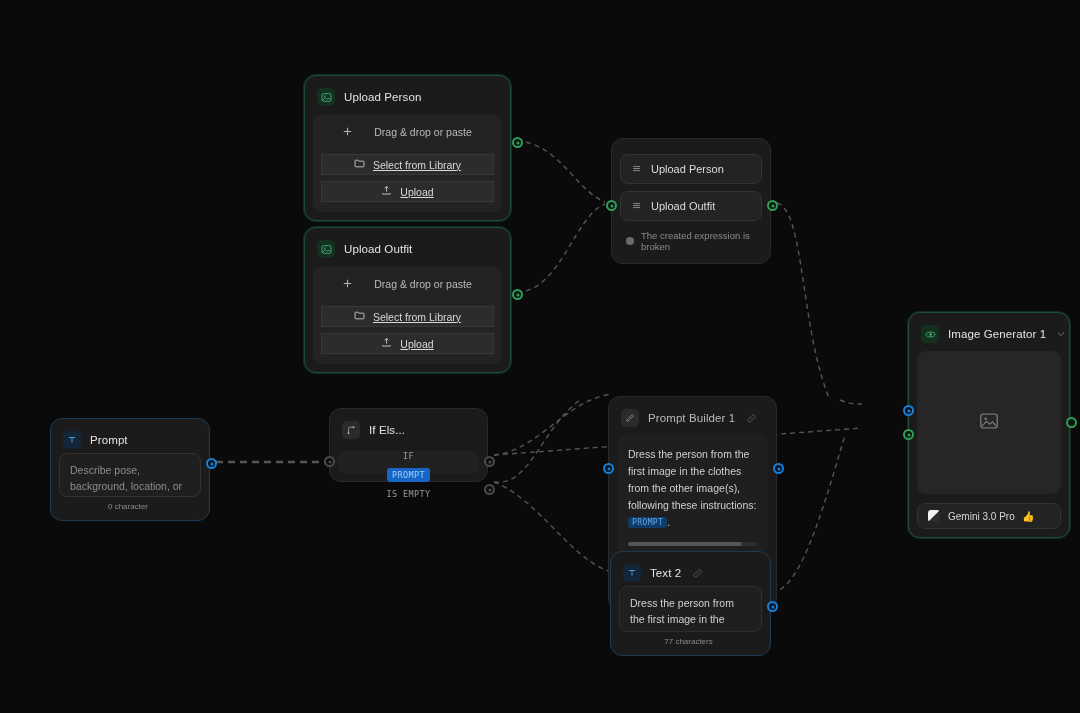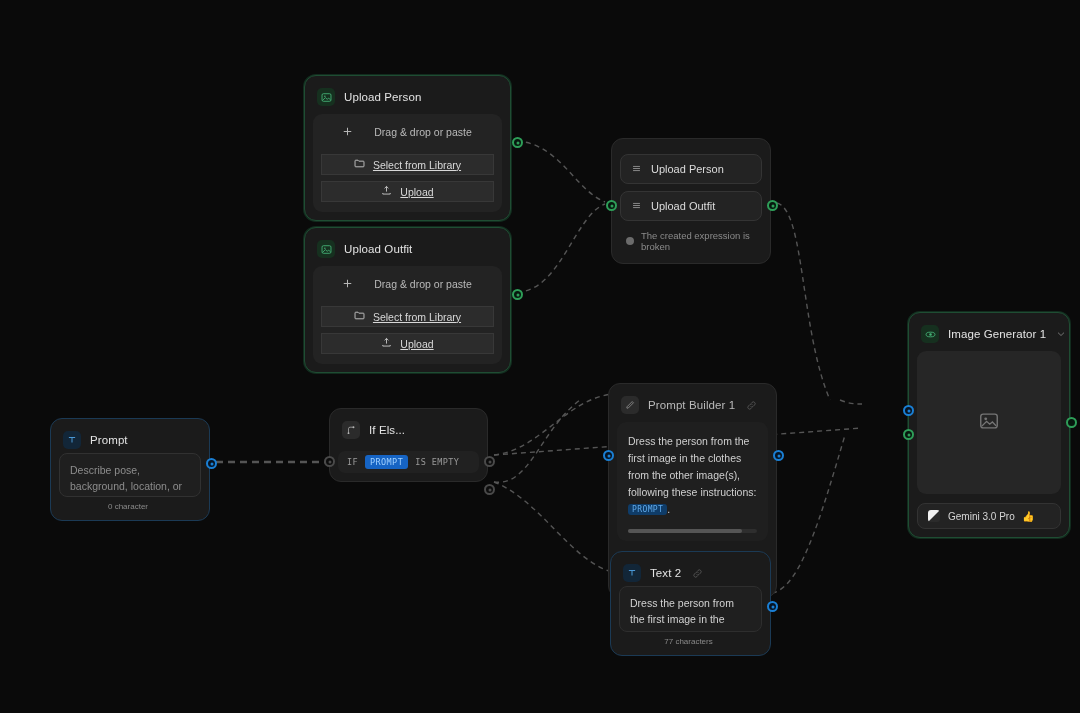--- a/index.html
+++ b/index.html
@@ -99,21 +99,21 @@
   .counter { font-size: 8px; color: #8a8a8a; text-align: center; padding: 5px 4px 1px 0; }
 
   
   .cond-row {
     display: flex; align-items: center; gap: 7px;
     height: 22px; padding: 0 9px;
     background: #212121;
     border-radius: 7px;
     margin-top: 6px;
     font-family: "DejaVu Sans Mono", monospace;
-    font-size: 8.5px; color: #9a9a9a; letter-spacing: .4px;
+    font-size: 8.5px; color: #9a9a9a; letter-spacing: .4px; flex-direction: column;
   }
   .token {
     background: #1664c4;
     color: #9fd0ff;
     border-radius: 3px;
     padding: 2px 5px;
     font-family: "DejaVu Sans Mono", monospace;
     font-size: 8.5px;
     letter-spacing: .4px;
   }
@@ -341,21 +341,21 @@
     <div class="cond-row" style="margin-top:8px;">
       <span>IF</span>
       <span class="token">PROMPT</span>
       <span>IS EMPTY</span>
     </div>
     <div class="port grey" style="left:-6px; top:47px;"></div>
     <div class="port grey" style="left:154px; top:47px;"></div>
     <div class="port grey" style="left:154px; top:75px;"></div>
   </div>
 
-  <div class="node plain" style="left:608px; top:383px; width:169px;">
+  <div class="node plain" style="left:608px; top:396px; width:169px;">
     <div class="node-head">
       <div class="chip gy">
         <svg width="10" height="10" viewBox="0 0 16 16">
             <path d="M11.5 2.5 13.5 4.5 5 13H3v-2z" fill="none" stroke="#9a9a9a" stroke-width="1.2"></path>
           </svg>
       </div>
       <div class="node-title" style="color:#b9b9b9;">Prompt Builder 1</div>
       <span class="linkicon">
         <svg width="11" height="11" viewBox="0 0 16 16">
             <path d="M6.6 9.4a2.6 2.6 0 0 0 3.7 0l2.2-2.2a2.6 2.6 0 0 0-3.7-3.7l-1 1" fill="none" stroke="#9a9a9a" stroke-width="1.2"></path>

